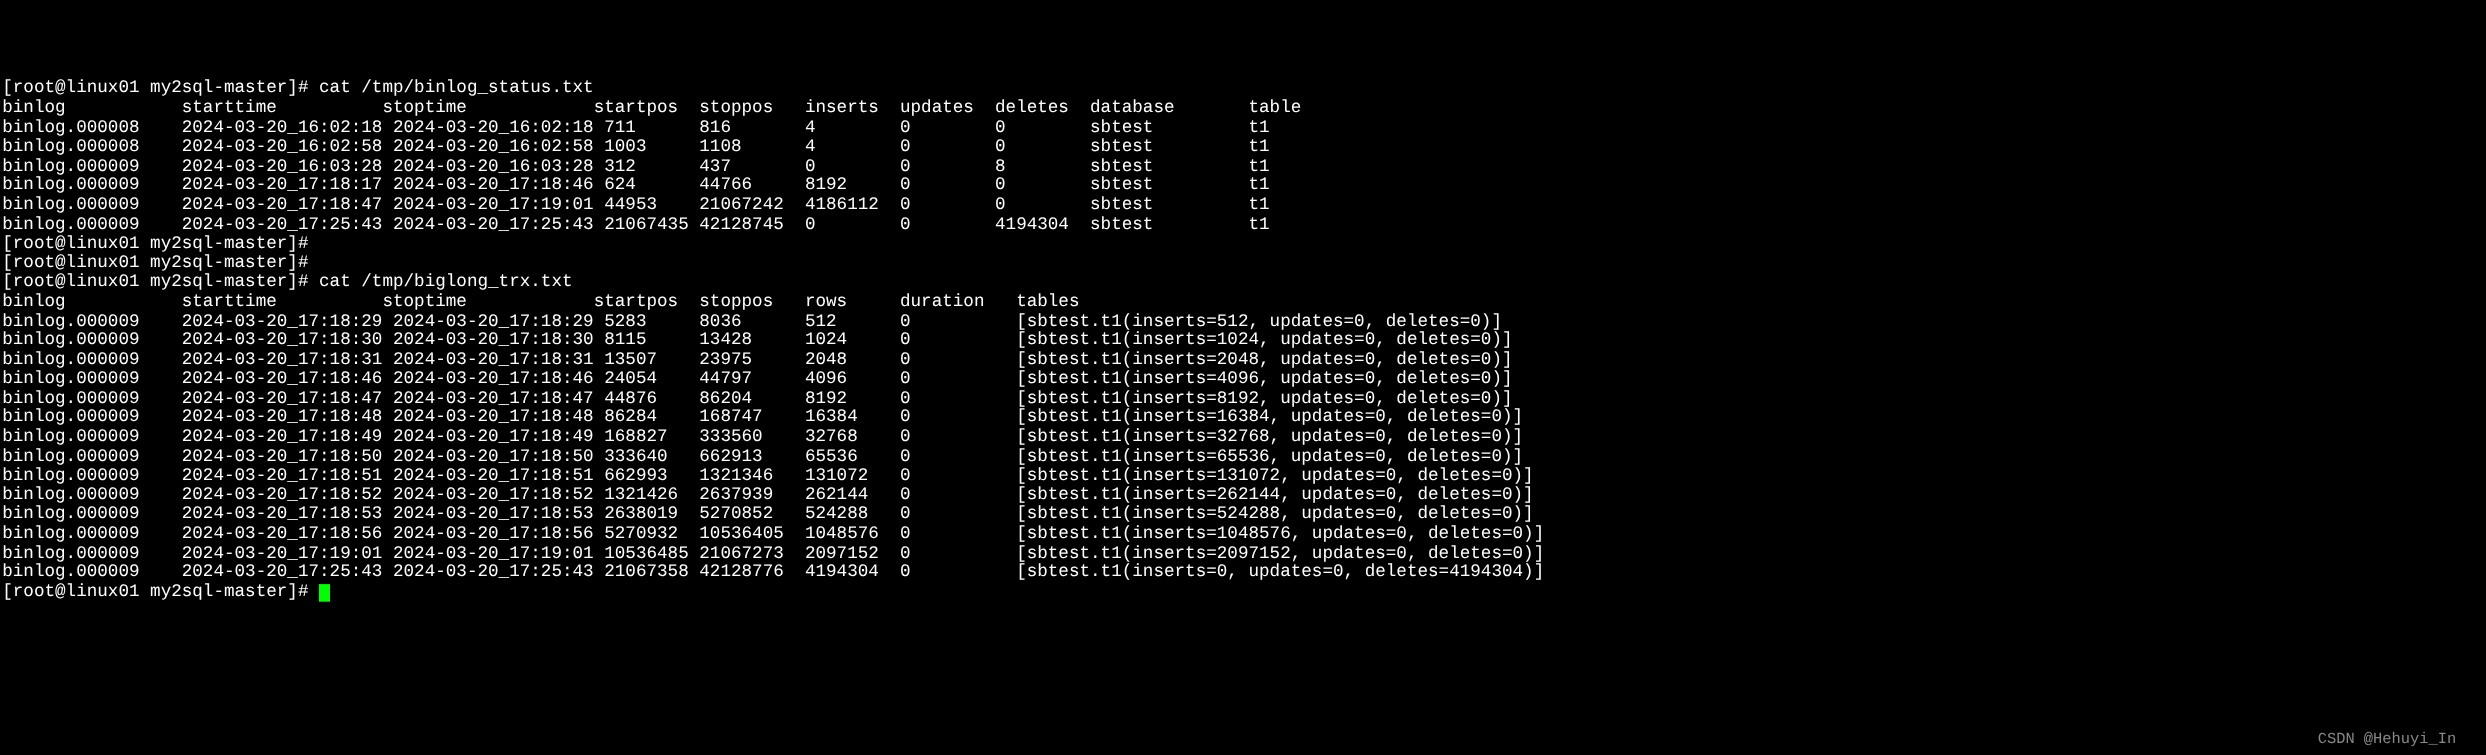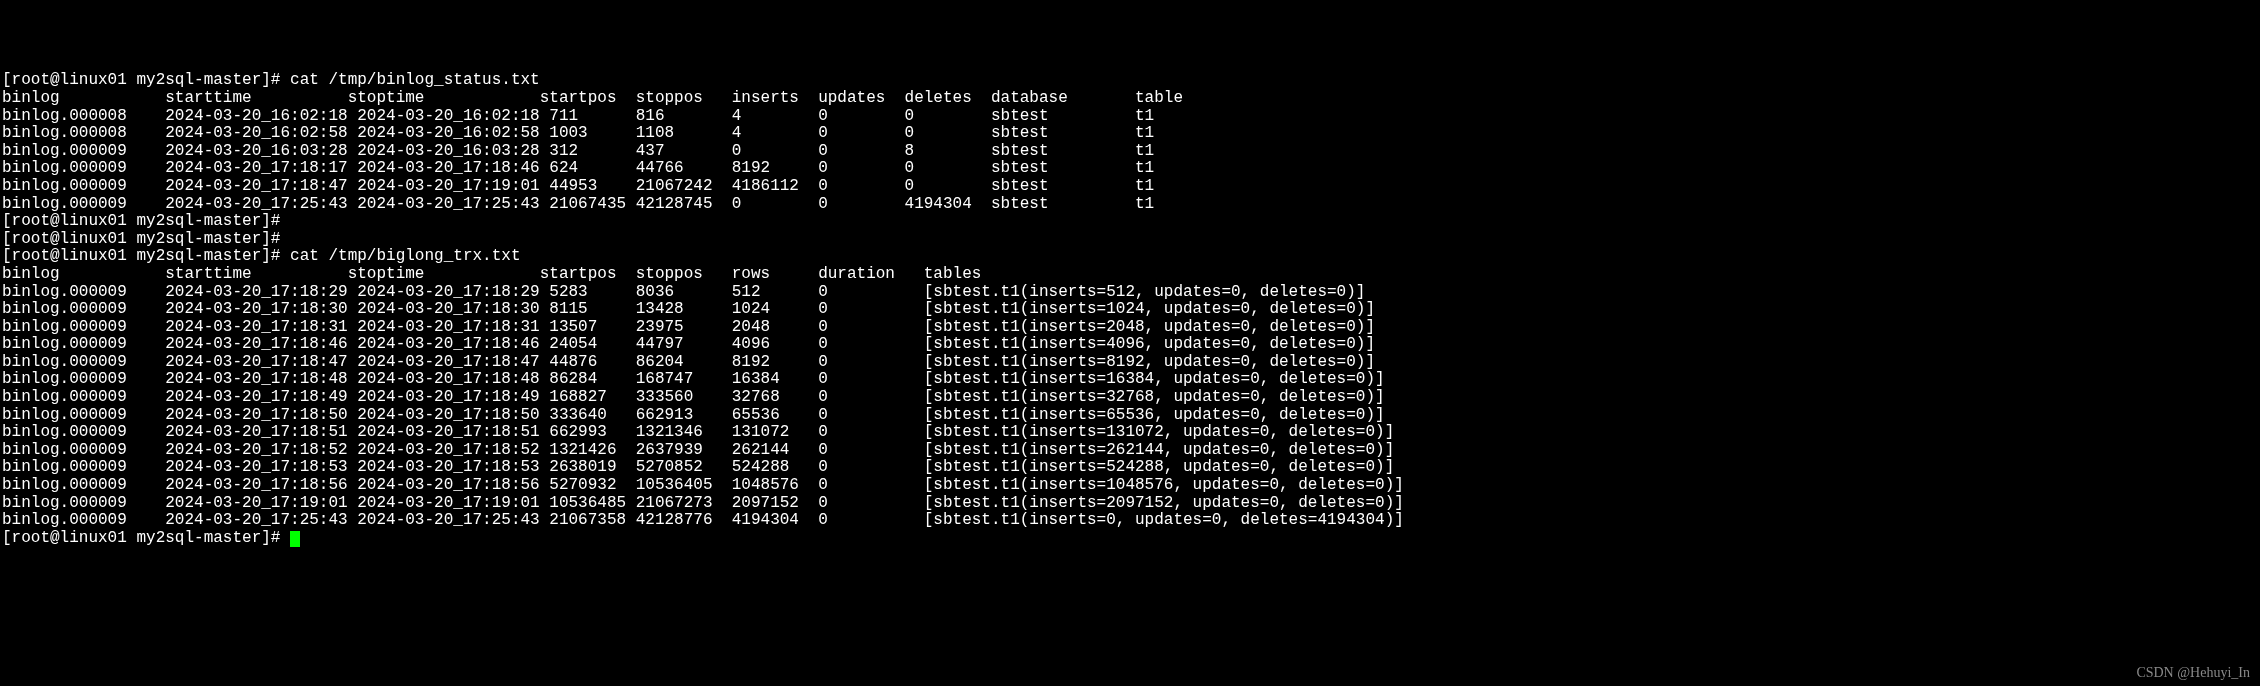--- a/index.html
+++ b/index.html
@@ -26,24 +26,24 @@
     .cursor {
       background: #00ff00;
       display: inline-block;
       width: 10px;
       height: 16px;
       vertical-align: text-bottom;
     }
     .watermark {
       position: absolute;
       bottom: 6px;
-      right: 10px;
+      right: 27px;
       color: #888;
       font-size: 14px;
-      font-family: Liberation Serif, serif;
+      font-family: Liberation Mono, monospace;
       text-align: center;
     }
   </style>
 </head>
 <body>
 
 
 
 <div id="terminal"><span class="line"><span>[root@linux01 my2sql-master]# </span><span>cat /tmp/binlog_status.txt</span></span><span class="line">binlog           starttime          stoptime            startpos  stoppos   inserts  updates  deletes  database       table</span><span class="line">binlog.000008    2024-03-20_16:02:18 2024-03-20_16:02:18 711      816       4        0        0        sbtest         t1</span><span class="line">binlog.000008    2024-03-20_16:02:58 2024-03-20_16:02:58 1003     1108      4        0        0        sbtest         t1</span><span class="line">binlog.000009    2024-03-20_16:03:28 2024-03-20_16:03:28 312      437       0        0        8        sbtest         t1</span><span class="line">binlog.000009    2024-03-20_17:18:17 2024-03-20_17:18:46 624      44766     8192     0        0        sbtest         t1</span><span class="line">binlog.000009    2024-03-20_17:18:47 2024-03-20_17:19:01 44953    21067242  4186112  0        0        sbtest         t1</span><span class="line">binlog.000009    2024-03-20_17:25:43 2024-03-20_17:25:43 21067435 42128745  0        0        4194304  sbtest         t1</span><span class="line">[root@linux01 my2sql-master]# </span><span class="line">[root@linux01 my2sql-master]# </span><span class="line"><span>[root@linux01 my2sql-master]# </span><span>cat /tmp/biglong_trx.txt</span></span><span class="line">binlog           starttime          stoptime            startpos  stoppos   rows     duration   tables</span><span class="line">binlog.000009    2024-03-20_17:18:29 2024-03-20_17:18:29 5283     8036      512      0          [sbtest.t1(inserts=512, updates=0, deletes=0)]</span><span class="line">binlog.000009    2024-03-20_17:18:30 2024-03-20_17:18:30 8115     13428     1024     0          [sbtest.t1(inserts=1024, updates=0, deletes=0)]</span><span class="line">binlog.000009    2024-03-20_17:18:31 2024-03-20_17:18:31 13507    23975     2048     0          [sbtest.t1(inserts=2048, updates=0, deletes=0)]</span><span class="line">binlog.000009    2024-03-20_17:18:46 2024-03-20_17:18:46 24054    44797     4096     0          [sbtest.t1(inserts=4096, updates=0, deletes=0)]</span><span class="line">binlog.000009    2024-03-20_17:18:47 2024-03-20_17:18:47 44876    86204     8192     0          [sbtest.t1(inserts=8192, updates=0, deletes=0)]</span><span class="line">binlog.000009    2024-03-20_17:18:48 2024-03-20_17:18:48 86284    168747    16384    0          [sbtest.t1(inserts=16384, updates=0, deletes=0)]</span><span class="line">binlog.000009    2024-03-20_17:18:49 2024-03-20_17:18:49 168827   333560    32768    0          [sbtest.t1(inserts=32768, updates=0, deletes=0)]</span><span class="line">binlog.000009    2024-03-20_17:18:50 2024-03-20_17:18:50 333640   662913    65536    0          [sbtest.t1(inserts=65536, updates=0, deletes=0)]</span><span class="line">binlog.000009    2024-03-20_17:18:51 2024-03-20_17:18:51 662993   1321346   131072   0          [sbtest.t1(inserts=131072, updates=0, deletes=0)]</span><span class="line">binlog.000009    2024-03-20_17:18:52 2024-03-20_17:18:52 1321426  2637939   262144   0          [sbtest.t1(inserts=262144, updates=0, deletes=0)]</span><span class="line">binlog.000009    2024-03-20_17:18:53 2024-03-20_17:18:53 2638019  5270852   524288   0          [sbtest.t1(inserts=524288, updates=0, deletes=0)]</span><span class="line">binlog.000009    2024-03-20_17:18:56 2024-03-20_17:18:56 5270932  10536405  1048576  0          [sbtest.t1(inserts=1048576, updates=0, deletes=0)]</span><span class="line">binlog.000009    2024-03-20_17:19:01 2024-03-20_17:19:01 10536485 21067273  2097152  0          [sbtest.t1(inserts=2097152, updates=0, deletes=0)]</span><span class="line">binlog.000009    2024-03-20_17:25:43 2024-03-20_17:25:43 21067358 42128776  4194304  0          [sbtest.t1(inserts=0, updates=0, deletes=4194304)]</span><span class="line"><span>[root@linux01 my2sql-master]# </span><span class="cursor"></span></span></div>
 <span class="watermark">CSDN @Hehuyi_In</span>

